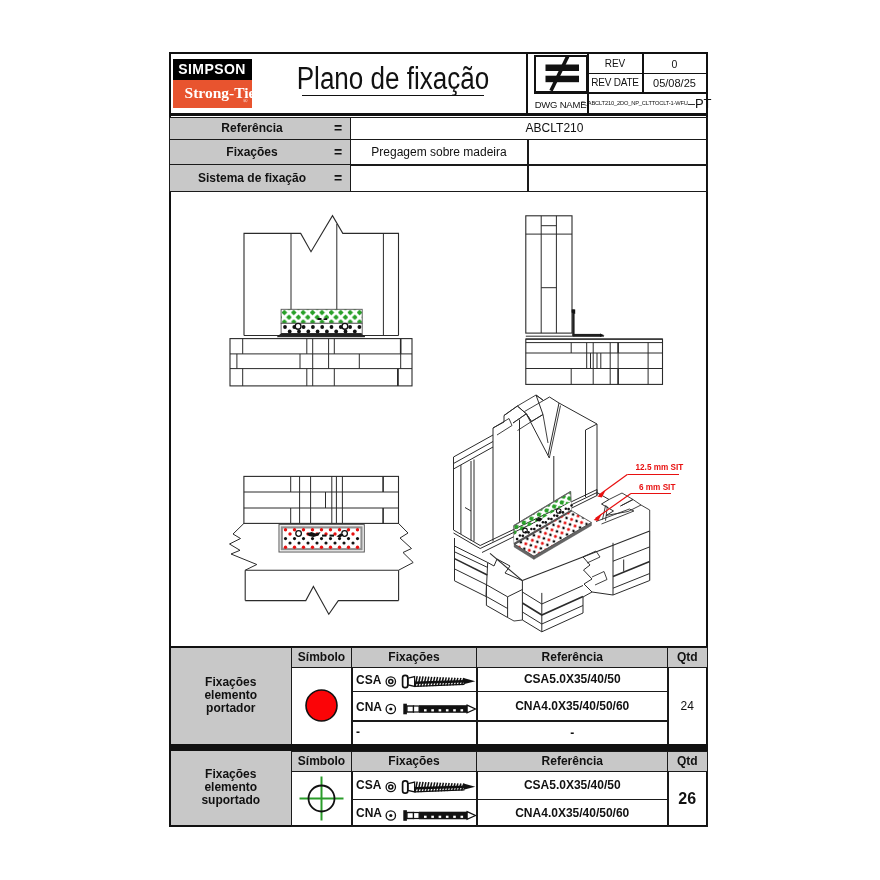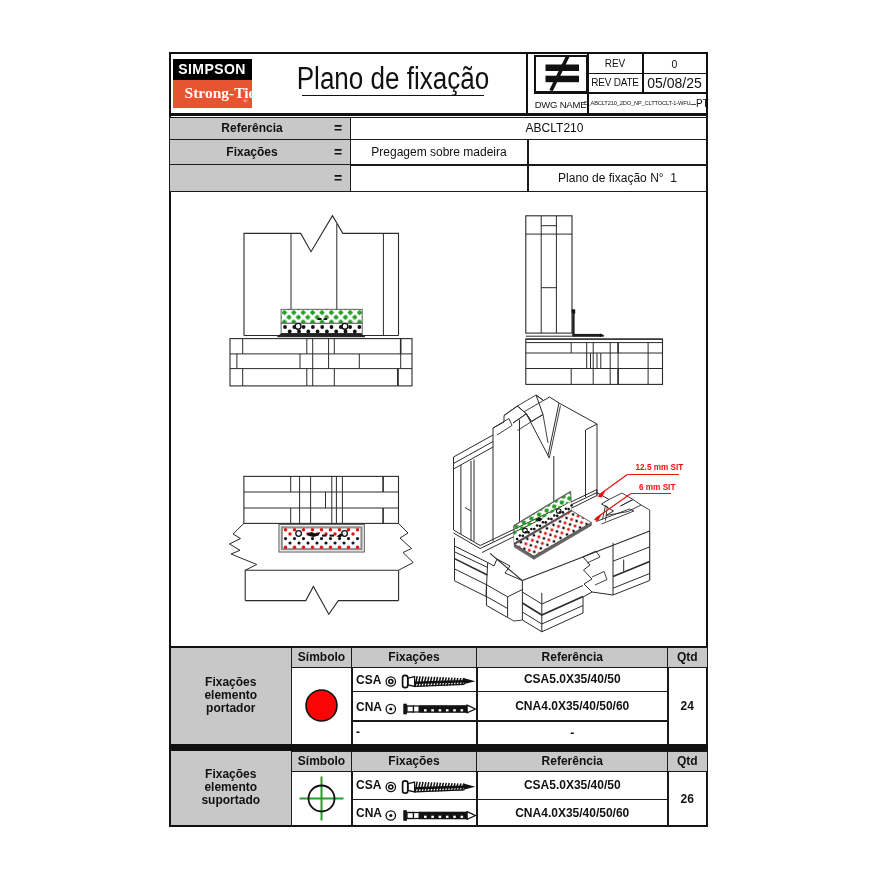--- a/index.html
+++ b/index.html
@@ -33,42 +33,42 @@
   <line x1="17" y1="35.7" x2="35.3" y2="-1.9" stroke="#111" stroke-width="3.6"></line>
 </svg>
 
 <div class="a" style="left:586.5px;top:52px;width:2px;height:63px;background:#111;"></div>
 <div class="a" style="left:641.5px;top:52px;width:2px;height:40.5px;background:#111;"></div>
 <div class="a" style="left:588px;top:72.5px;width:120px;height:1.8px;background:#111;"></div>
 <div class="a" style="left:534px;top:91.5px;width:174px;height:2px;background:#111;"></div>
 <div class="a ctr" style="left:588px;top:55px;width:54px;height:17px;font-size:10px;color:#111;">REV</div>
 <div class="a ctr" style="left:643px;top:55px;width:63px;height:17px;font-size:10.5px;color:#111;">0</div>
 <div class="a ctr" style="left:588px;top:74px;width:54px;height:17px;font-size:10px;color:#111;letter-spacing:-0.2px;">REV DATE</div>
-<div class="a ctr" style="left:643px;top:74px;width:63px;height:17px;font-size:14px;color:#111;">05/08/25</div>
+<div class="a ctr" style="left:643px;top:74px;width:63px;height:17px;font-size:11px;color:#111;">05/08/25</div>
 <div class="a ctr" style="left:534px;top:93.5px;width:53px;height:21px;font-size:9.5px;color:#111;letter-spacing:-0.2px;">DWG NAME</div>
-<div class="a ctr" style="left:588px;top:93.5px;width:116px;height:19px;font-size:5.7px;color:#111;letter-spacing:-0.15px;">C_ABCLT210_2DO_NP_CLTTOCLT-1-WFU<span style="font-size:10px;">–PT</span></div>
+<div class="a ctr" style="left:588px;top:93.5px;width:116px;height:19px;font-size:5.7px;color:#111;letter-spacing:-0.15px;">C_ABCLT210_2DO_NP_CLTTOCLT-1-WFU<span style="font-size:13px;">–PT</span></div>
 
 <div class="a bb gray" style="left:169px;top:117px;width:182px;height:23px;"></div>
 <div class="a bb" style="left:349.5px;top:117px;width:358.5px;height:23px;"></div>
 <div class="a ctr" style="left:171px;top:117px;width:162px;height:22px;font-weight:bold;font-size:12px;color:#111;">Referência</div>
 <div class="a ctr" style="left:330px;top:117px;width:16px;height:22px;font-weight:bold;font-size:14px;color:#111;">=</div>
 <div class="a ctr" style="left:349.5px;top:117px;width:410px;height:22px;font-size:12px;color:#111;">ABCLT210</div>
 
 <div class="a bb gray" style="left:169px;top:138.5px;width:182px;height:27px;"></div>
 <div class="a bb" style="left:349.5px;top:138.5px;width:179px;height:27px;"></div>
 <div class="a bb" style="left:527px;top:138.5px;width:181px;height:27px;"></div>
 <div class="a ctr" style="left:171px;top:138.5px;width:162px;height:26px;font-weight:bold;font-size:12px;color:#111;">Fixações</div>
 <div class="a ctr" style="left:330px;top:138.5px;width:16px;height:26px;font-weight:bold;font-size:14px;color:#111;">=</div>
 <div class="a ctr" style="left:349.5px;top:138.5px;width:179px;height:26px;font-size:12px;color:#111;">Pregagem sobre madeira</div>
 
 <div class="a bb gray" style="left:169px;top:164px;width:182px;height:28px;"></div>
 <div class="a bb" style="left:349.5px;top:164px;width:179px;height:28px;"></div>
 <div class="a bb" style="left:527px;top:164px;width:181px;height:28px;"></div>
+<div class="a ctr" style="left:171px;top:164px;width:162px;height:27px;font-weight:bold;font-size:12px;color:#111;">Sistema de fixação</div>
 <div class="a ctr" style="left:330px;top:164px;width:16px;height:27px;font-weight:bold;font-size:14px;color:#111;">=</div>
-<div class="a ctr" style="left:527px;top:164px;width:181px;height:27px;font-size:12px;color:#111;">Plano de fixação N°&nbsp; 1</div>
 
 <svg id="drw" class="a" style="left:171px;top:192px;" width="535" height="454" viewBox="171 192 535 454">
 <defs>
 <pattern id="glat" width="9.4" height="9.4" patternUnits="userSpaceOnUse">
  <path d="M2.35,-0.55 L5.25,2.35 L2.35,5.25 L-0.55,2.35 Z" fill="#28a028"></path>
  <path d="M7.05,4.15 L9.95,7.05 L7.05,9.95 L4.15,7.05 Z" fill="#28a028"></path>
 </pattern>
 <pattern id="glat2" width="8.6" height="8.6" patternUnits="userSpaceOnUse" patternTransform="rotate(-28)">
  <path d="M2.15,-0.65 L4.95,2.15 L2.15,4.95 L-0.65,2.15 Z" fill="#28a028"></path>
  <path d="M6.45,3.65 L9.25,6.45 L6.45,9.25 L3.65,6.45 Z" fill="#28a028"></path>
@@ -372,21 +372,21 @@
 <div class="a bb" style="left:666.5px;top:666.5px;width:41.5px;height:79px;"></div>
 <svg class="a" style="left:303px;top:687px;" width="37" height="37">
       <circle cx="18.5" cy="18.5" r="15.5" fill="#fb0407" stroke="#111" stroke-width="1.6"></circle>
     </svg>
 <div class="a" style="left:356px;top:672.5px;font-weight:bold;font-size:12px;color:#111;">CSA</div>
 <div class="a" style="left:356px;top:699.5px;font-weight:bold;font-size:12px;color:#111;">CNA</div>
 <div class="a" style="left:356px;top:725px;font-weight:bold;font-size:12px;color:#111;">-</div>
 <div class="a ctr" style="left:475.5px;top:666.5px;width:193.5px;height:25px;font-weight:bold;font-size:12px;color:#111;">CSA5.0X35/40/50</div>
 <div class="a ctr" style="left:475.5px;top:690.5px;width:193.5px;height:30px;font-weight:bold;font-size:12px;color:#111;">CNA4.0X35/40/50/60</div>
 <div class="a ctr" style="left:475.5px;top:720px;width:193.5px;height:25px;font-weight:bold;font-size:12px;color:#111;">-</div>
-<div class="a ctr" style="left:666.5px;top:666.5px;width:41.5px;height:79px;font-weight:bold;font-size:12px;color:#111;">24</div>
+<div class="a ctr" style="left:666.5px;top:666.5px;width:41.5px;height:79px;font-weight:normal;font-size:12px;color:#111;">24</div>
 <svg id="fast1" class="a" style="left:385px;top:666.5px;" width="92" height="79" viewBox="0 0 92 79">
 <circle cx="5.8" cy="14.5" r="4.7" fill="none" stroke="#111" stroke-width="1.3"></circle>
 <circle cx="5.8" cy="14.5" r="2" fill="none" stroke="#111" stroke-width="1.6"></circle>
 <rect x="17.6" y="8.3" width="5.2" height="12.4" rx="2.4" fill="#fff" stroke="#111" stroke-width="1.7"></rect>
 <path d="M23.2,11.1 L29.6,9.6 L29.6,19.4 L23.2,17.9 Z" fill="#fff" stroke="#111" stroke-width="1.2"></path>
 <line x1="32.2" y1="9.2" x2="30.0" y2="19.8" stroke="#111" stroke-width="1.5"></line>
 <line x1="35.1" y1="9.3" x2="32.9" y2="19.7" stroke="#111" stroke-width="1.5"></line>
 <line x1="38.0" y1="9.4" x2="35.8" y2="19.6" stroke="#111" stroke-width="1.5"></line>
 <line x1="40.9" y1="9.6" x2="38.7" y2="19.4" stroke="#111" stroke-width="1.5"></line>
 <line x1="43.8" y1="9.7" x2="41.6" y2="19.3" stroke="#111" stroke-width="1.5"></line>
@@ -440,21 +440,21 @@
 <div class="a bb" style="left:666.5px;top:770.5px;width:41.5px;height:56.5px;"></div>
 <svg class="a" style="left:298px;top:775px;" width="47" height="47" viewBox="0 0 47 47">
   <line x1="23.5" y1="1.5" x2="23.5" y2="45.5" stroke="#2a9c2a" stroke-width="2"></line>
   <line x1="1.5" y1="23.5" x2="45.5" y2="23.5" stroke="#2a9c2a" stroke-width="2"></line>
   <circle cx="23.5" cy="23.5" r="13" fill="none" stroke="#111" stroke-width="1.8"></circle>
 </svg>
 <div class="a" style="left:356px;top:777.5px;font-weight:bold;font-size:12px;color:#111;">CSA</div>
 <div class="a" style="left:356px;top:806px;font-weight:bold;font-size:12px;color:#111;">CNA</div>
 <div class="a ctr" style="left:475.5px;top:770.5px;width:193.5px;height:29px;font-weight:bold;font-size:12px;color:#111;">CSA5.0X35/40/50</div>
 <div class="a ctr" style="left:475.5px;top:798.5px;width:193.5px;height:28px;font-weight:bold;font-size:12px;color:#111;">CNA4.0X35/40/50/60</div>
-<div class="a ctr" style="left:666.5px;top:770.5px;width:41.5px;height:56.5px;font-weight:bold;font-size:12px;color:#111;">26</div>
+<div class="a ctr" style="left:666.5px;top:770.5px;width:41.5px;height:56.5px;font-weight:bold;font-size:16px;color:#111;">26</div>
 <svg id="fast2" class="a" style="left:385px;top:770.5px;" width="92" height="57" viewBox="0 0 92 57">
 <circle cx="5.8" cy="16" r="4.7" fill="none" stroke="#111" stroke-width="1.3"></circle>
 <circle cx="5.8" cy="16" r="2" fill="none" stroke="#111" stroke-width="1.6"></circle>
 <rect x="17.6" y="9.8" width="5.2" height="12.4" rx="2.4" fill="#fff" stroke="#111" stroke-width="1.7"></rect>
 <path d="M23.2,12.6 L29.6,11.1 L29.6,20.9 L23.2,19.4 Z" fill="#fff" stroke="#111" stroke-width="1.2"></path>
 <line x1="32.2" y1="10.7" x2="30.0" y2="21.3" stroke="#111" stroke-width="1.5"></line>
 <line x1="35.1" y1="10.8" x2="32.9" y2="21.2" stroke="#111" stroke-width="1.5"></line>
 <line x1="38.0" y1="10.9" x2="35.8" y2="21.1" stroke="#111" stroke-width="1.5"></line>
 <line x1="40.9" y1="11.1" x2="38.7" y2="20.9" stroke="#111" stroke-width="1.5"></line>
 <line x1="43.8" y1="11.2" x2="41.6" y2="20.8" stroke="#111" stroke-width="1.5"></line>

